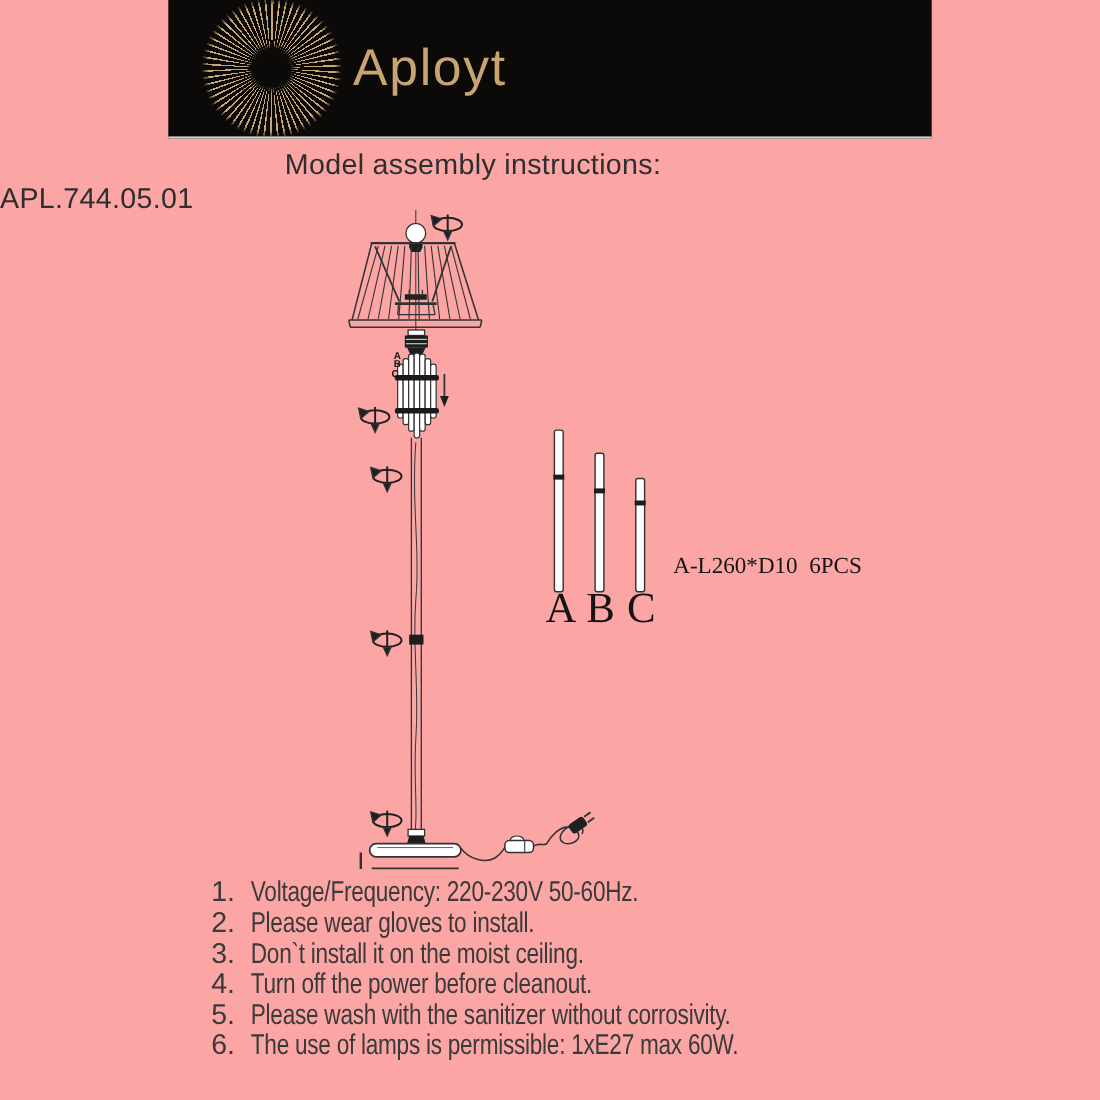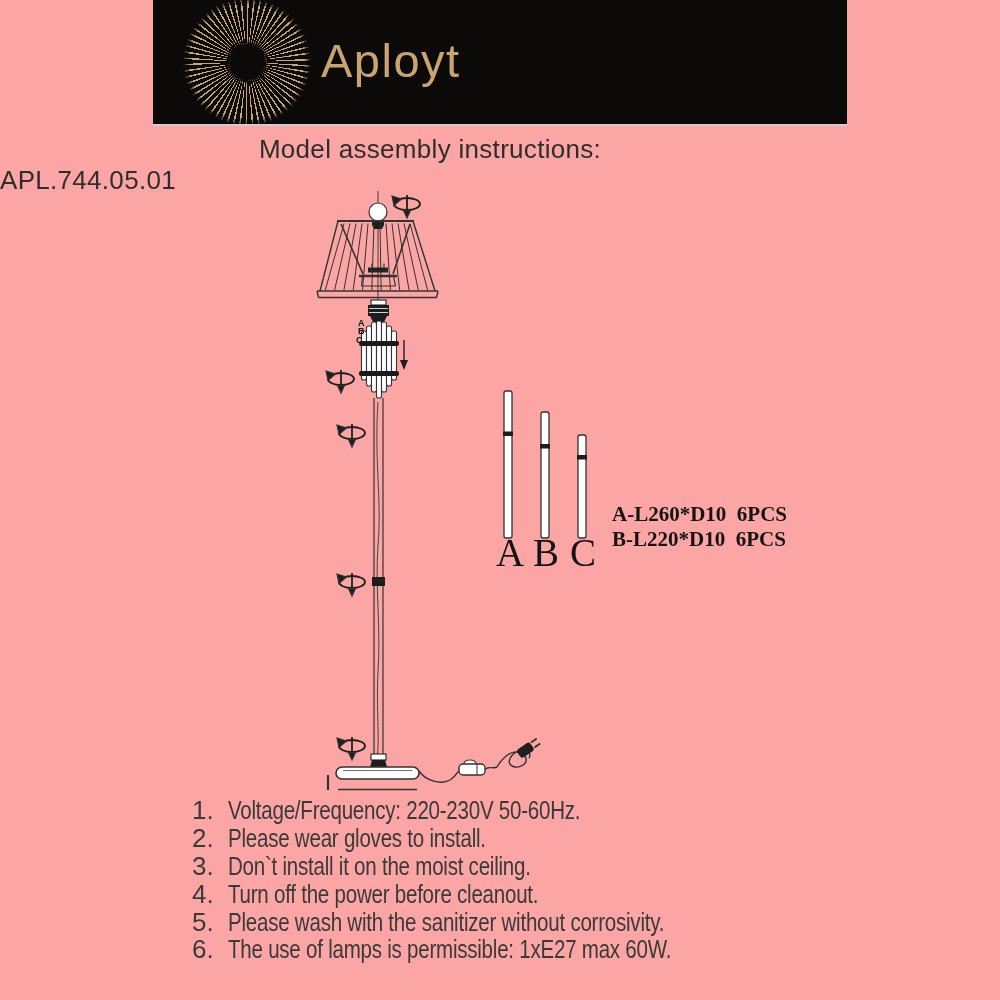--- a/index.html
+++ b/index.html
@@ -29,21 +29,21 @@
   
   .clbl { position:absolute; font-size:9px; font-weight:700; color:#111; line-height:9px; }
 
   
   .rodlbl { position:absolute; top:533px; font-family:"Liberation Serif",serif;
             font-size:39px; line-height:40px; color:#141414; }
 
   
   .specs { position:absolute; left:612px; top:502px; }
   .spec  { height:25.4px; line-height:25.4px; font-family:"Liberation Serif",serif;
-           font-weight:700; font-size:21px; color:#141414; white-space:pre; }
+           font-weight:400; font-size:21px; color:#141414; white-space:pre; }
 
   
   .instr { position:absolute; left:192px; top:797px; }
   .irow  { display:flex; height:27.8px; align-items:center; }
   .inum  { width:36px; flex:0 0 36px; font-size:26px; color:#3a3a3a; }
   .itext { font-size:26px; color:#3a3a3a; letter-spacing:-0.3px; white-space:nowrap;
            transform:scaleX(0.79); transform-origin:0 50%; display:inline-block; }
 </style>
 </head>
 <body>
@@ -199,21 +199,20 @@
   <span class="clbl" style="left:358px; top:319px;">A</span>
   <span class="clbl" style="left:358px; top:327px;">B</span>
   <span class="clbl" style="left:356px; top:336px;">C</span>
 
   <div class="rodlbl" style="left:496px;">A</div>
   <div class="rodlbl" style="left:533px;">B</div>
   <div class="rodlbl" style="left:570px;">C</div>
 
   <div class="specs">
     <div class="spec">A-L260*D10  6PCS</div>
-    <div class="spec">B-L220*D10  6PCS</div>
   </div>
 
   <div class="instr">
     <div class="irow">
       <span class="inum">1.</span>
       <span class="itext">Voltage/Frequency: 220-230V 50-60Hz.</span>
     </div>
     <div class="irow">
       <span class="inum">2.</span>
       <span class="itext">Please wear gloves to install.</span>

